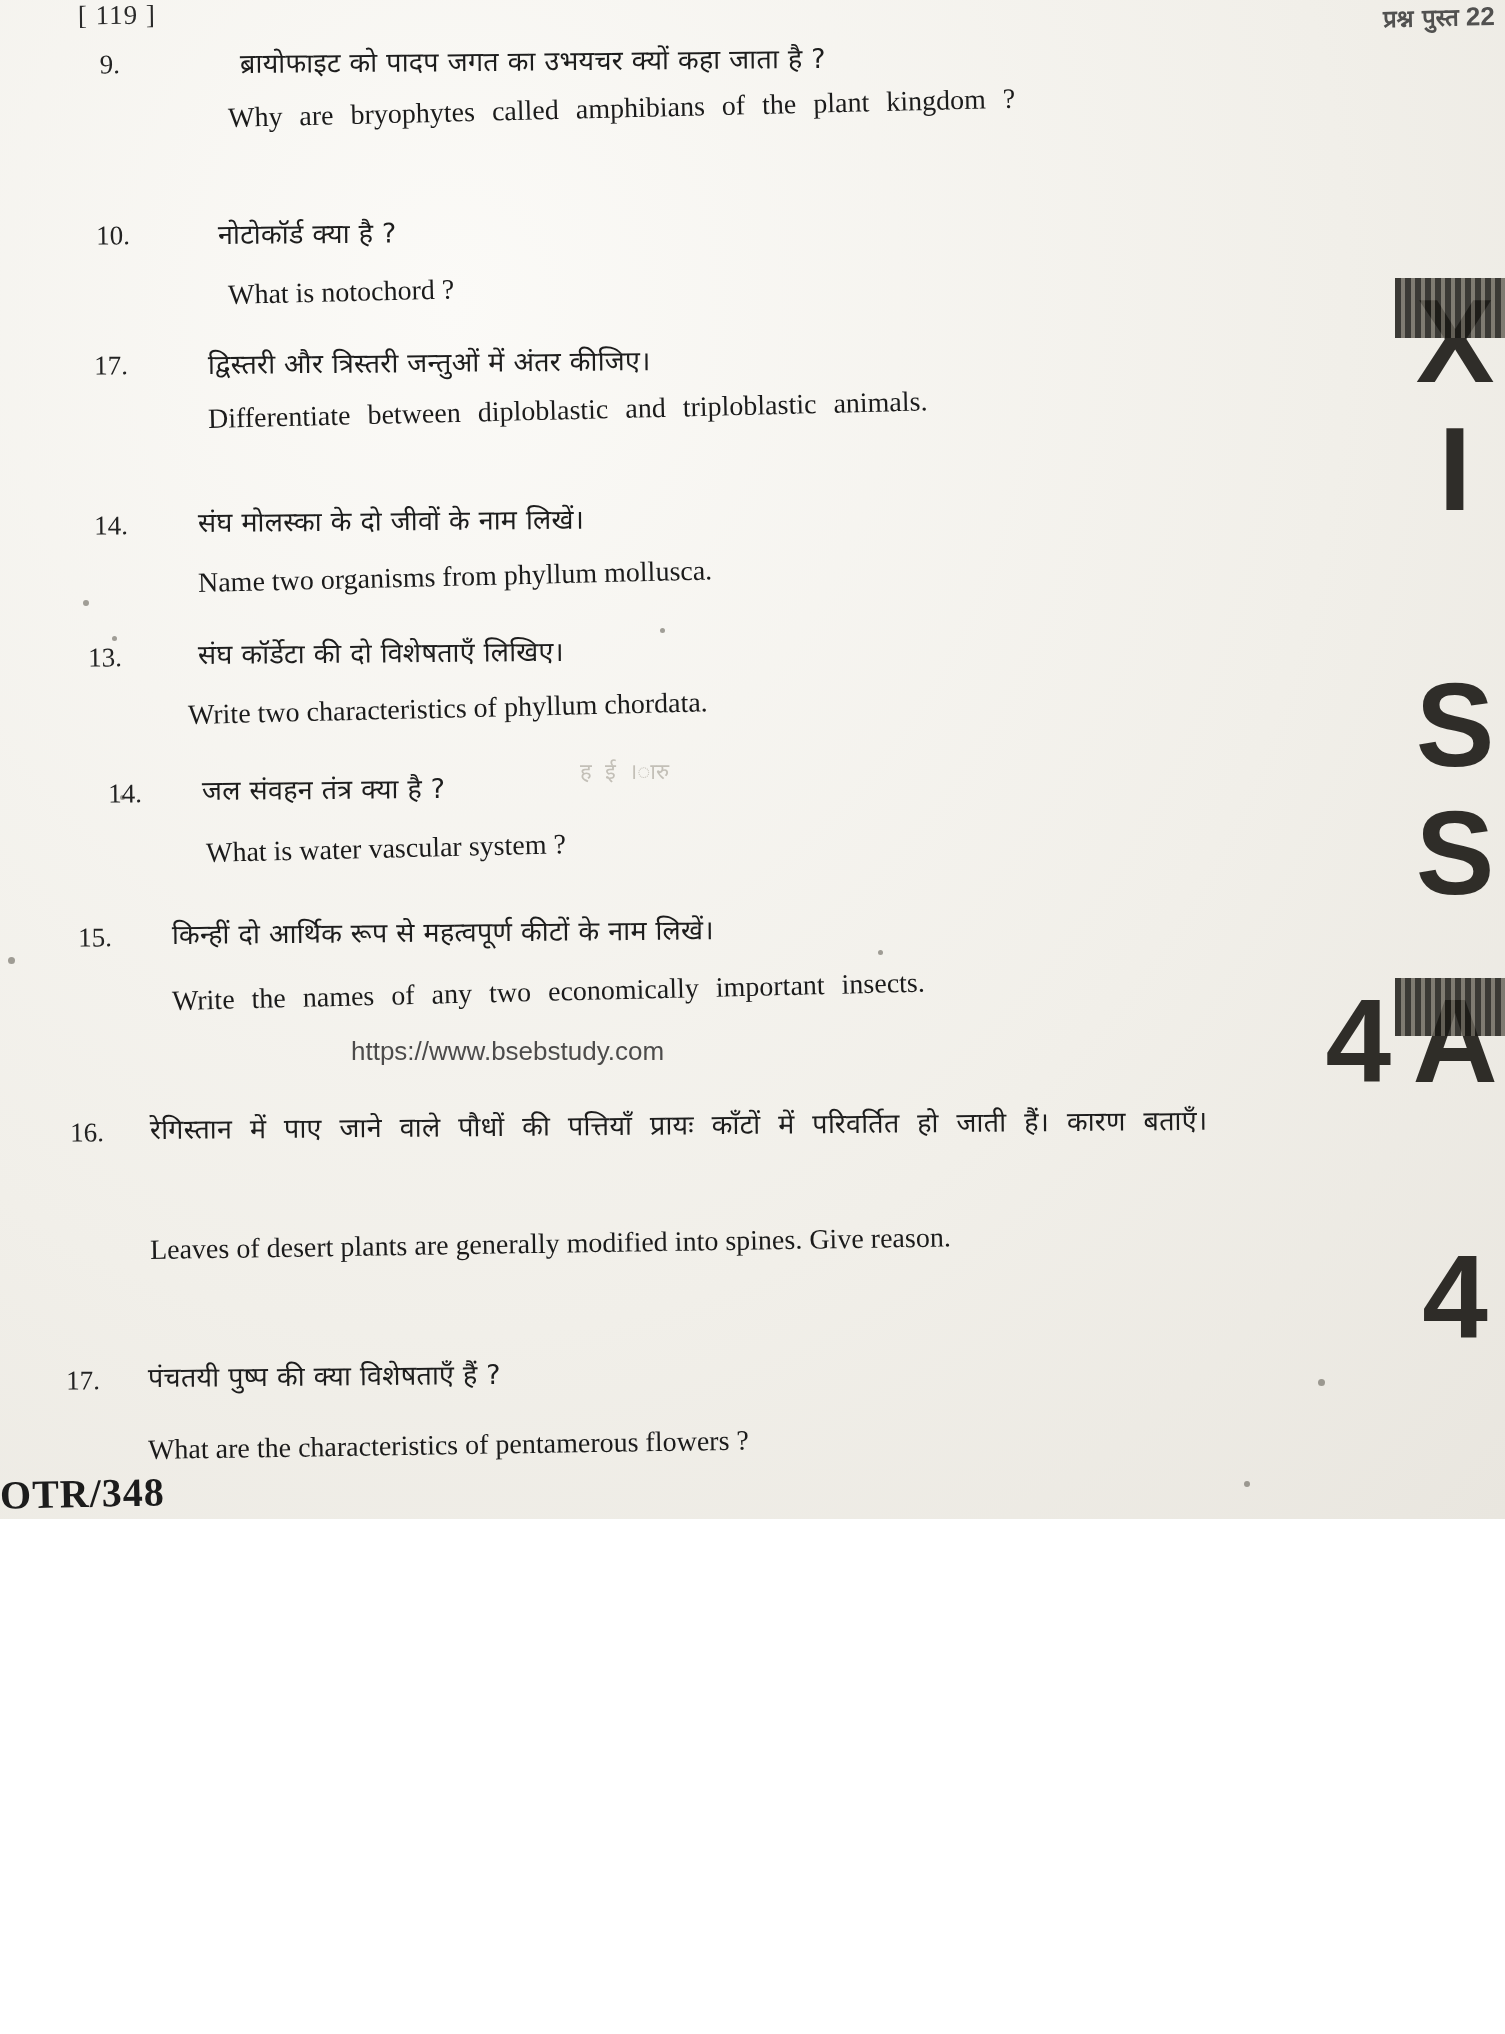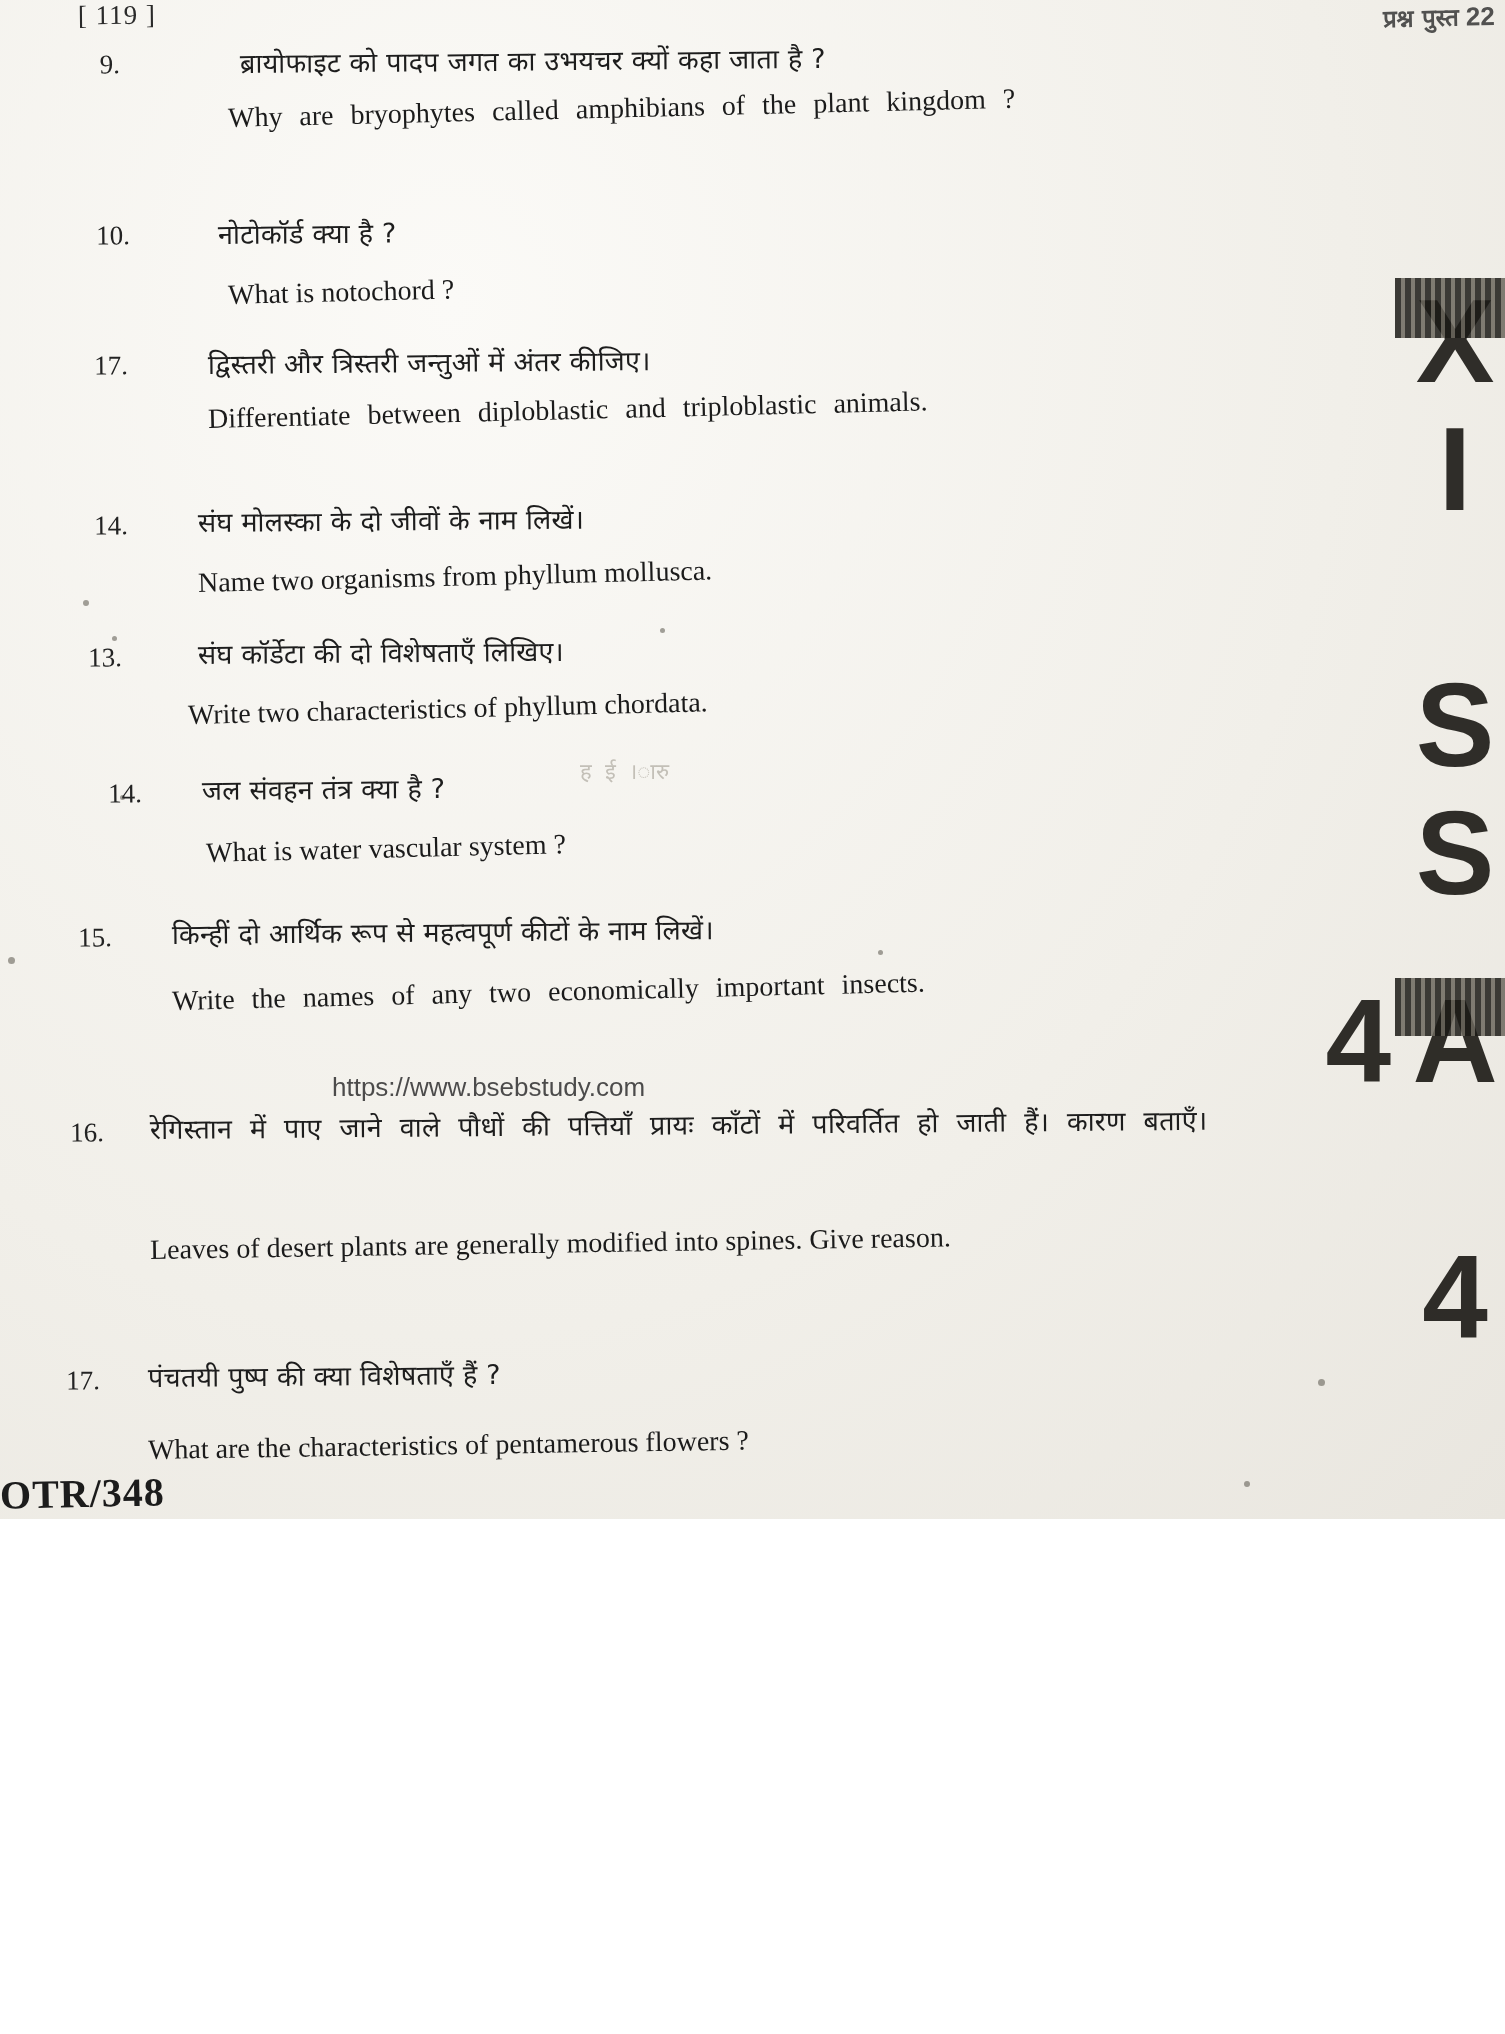--- a/index.html
+++ b/index.html
@@ -219,21 +219,21 @@
       <div class="q" style="height:134px;margin-left:24px;">
         <div class="qnum sk3" style="left:38px; top:10px;">14.</div>
         <div class="hi sk3" style="position:absolute; left:178px; top:4px; width:1000px;">जल संवहन तंत्र क्या है ?</div>
         <div class="en sk2" style="position:absolute; left:182px; top:66px; width:1000px;">What is water vascular system ?</div>
       </div>
 
       <div class="q" style="height:185px;">
         <div class="qnum sk3" style="left:32px; top:12px;">15.</div>
         <div class="hi sk3" style="position:absolute; left:172px; top:6px; width:1120px;">किन्हीं दो आर्थिक रूप से महत्वपूर्ण कीटों के नाम लिखें।</div>
         <div class="en sp sk2" style="position:absolute; left:172px; top:72px; width:1180px;">Write the names of any two economically important insects.</div>
-        <div class="url" style="position:absolute; left:332px; top:125px;margin-top:36px;">https://www.bsebstudy.com</div>
+        <div class="url" style="position:absolute; left:351px; top:125px;">https://www.bsebstudy.com</div>
       </div>
 
       <div class="q" style="height:246px;">
         <div class="qnum sk3" style="left:24px; top:14px;">16.</div>
         <div class="hi sk3" style="position:absolute; left:150px; top:8px; width:1200px; word-spacing:9px;">रेगिस्तान में पाए जाने वाले पौधों की पत्तियाँ प्रायः काँटों में परिवर्तित हो जाती हैं। कारण बताएँ।</div>
         <div class="en sk1" style="position:absolute; left:150px; top:128px; width:1200px;">Leaves of desert plants are generally modified into spines. Give reason.</div>
       </div>
 
       <div class="q" style="height:142px;">
         <div class="qnum sk3" style="left:20px; top:8px;">17.</div>

